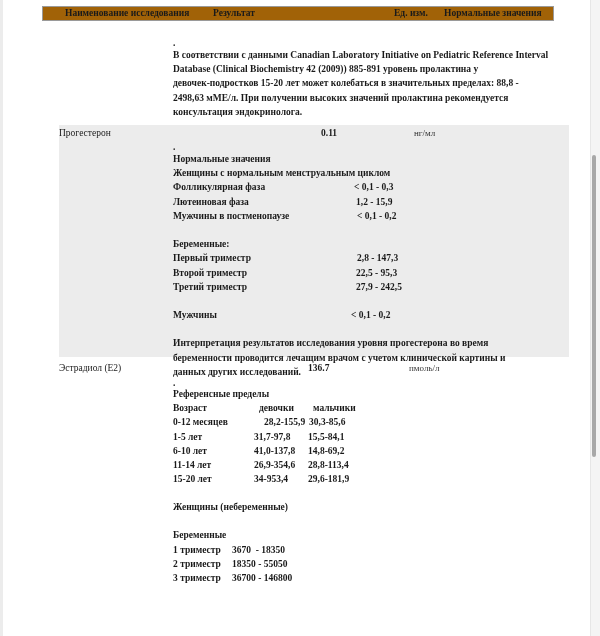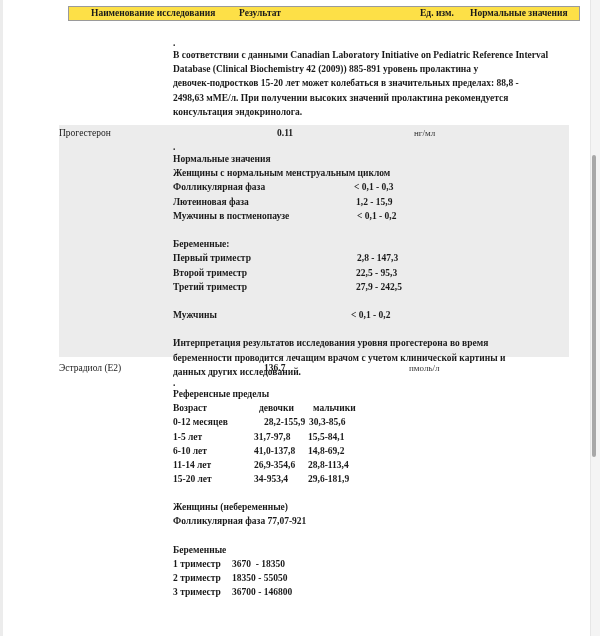--- a/index.html
+++ b/index.html
@@ -7,39 +7,39 @@
     width: 600px; height: 636px; overflow: hidden; position: relative;
     background: #ffffff;
     font-family: "Liberation Serif", serif;
     color: #1a1a1a;
   }
   .left-edge { position: absolute; left: 0; top: 0; width: 3px; height: 636px; background: #ececec; }
   .scroll-track { position: absolute; left: 590px; top: 0; width: 10px; height: 636px; background: #f4f4f4; border-left: 1px solid #e6e6e6; }
   .scroll-thumb { position: absolute; left: 592px; top: 155px; width: 4px; height: 302px; background: #a8a8a8; border-radius: 2px; }
 
   .header-row {
-    position: absolute; left: 68px; top: 6px; width: 510px; height: 13px;
-    background: #fde047; border: 1px solid #9a9a9a;
+    position: absolute; left: 42px; top: 6px; width: 510px; height: 13px;
+    background: #a16207; border: 1px solid #9a9a9a;
     font-size: 9.5px; font-weight: bold; line-height: 13px;
   }
   .header-row span { position: absolute; top: 0; white-space: nowrap; }
   .h-name { left: 22px; }
   .h-result { left: 170px; }
   .h-unit { left: 351px; }
   .h-norm { left: 401px; }
 
   .note {
     position: absolute; font-size: 9.5px; font-weight: bold; line-height: 14.2px; white-space: nowrap;
   }
   .dot { position: absolute; font-size: 9.5px; font-weight: bold; line-height: 10px; }
 
   .gray-block { position: absolute; left: 59px; top: 125px; width: 510px; height: 232px; background: #ececec; }
 
   .test-name { position: absolute; font-size: 9.5px; line-height: 12px; white-space: nowrap; }
-  .test-value { position: absolute; font-size: 9.5px; font-weight: bold; line-height: 12px; }
+  .test-value { position: absolute; font-size: 9.5px; font-weight: bold; line-height: 12px; margin-left: 44px; }
   .test-unit { position: absolute; font-size: 9px; line-height: 12px; color: #333; }
 
   .lines { position: absolute; font-size: 9.5px; font-weight: bold; line-height: 14.2px; }
   .row { position: relative; height: 14.2px; white-space: nowrap; }
   .row .c1 { position: absolute; left: 0; }
   .row .c2 { position: absolute; }
 </style>
 </head>
 <body>
 
@@ -143,21 +143,20 @@
   </div>
   <div class="row">
     <span class="c1">15-20 лет</span>
     <span class="c2" style="left:81px;">34-953,4</span>
     <span class="c2" style="left:135px;">29,6-181,9</span>
   </div>
 </div>
 
 <div class="lines" style="left:173px; top:500px;">
   <div class="row">Женщины (небеременные)</div>
-  <div class="row">Фолликулярная фаза 77,07-921</div>
   <div class="row"></div>
   <div class="row">Беременные</div>
   <div class="row">
     <span class="c1">1 триместр</span>
     <span class="c2" style="left:59px; white-space:pre;">3670  - 18350</span>
   </div>
   <div class="row">
     <span class="c1">2 триместр</span>
     <span class="c2" style="left:59px;">18350 - 55050</span>
   </div>

